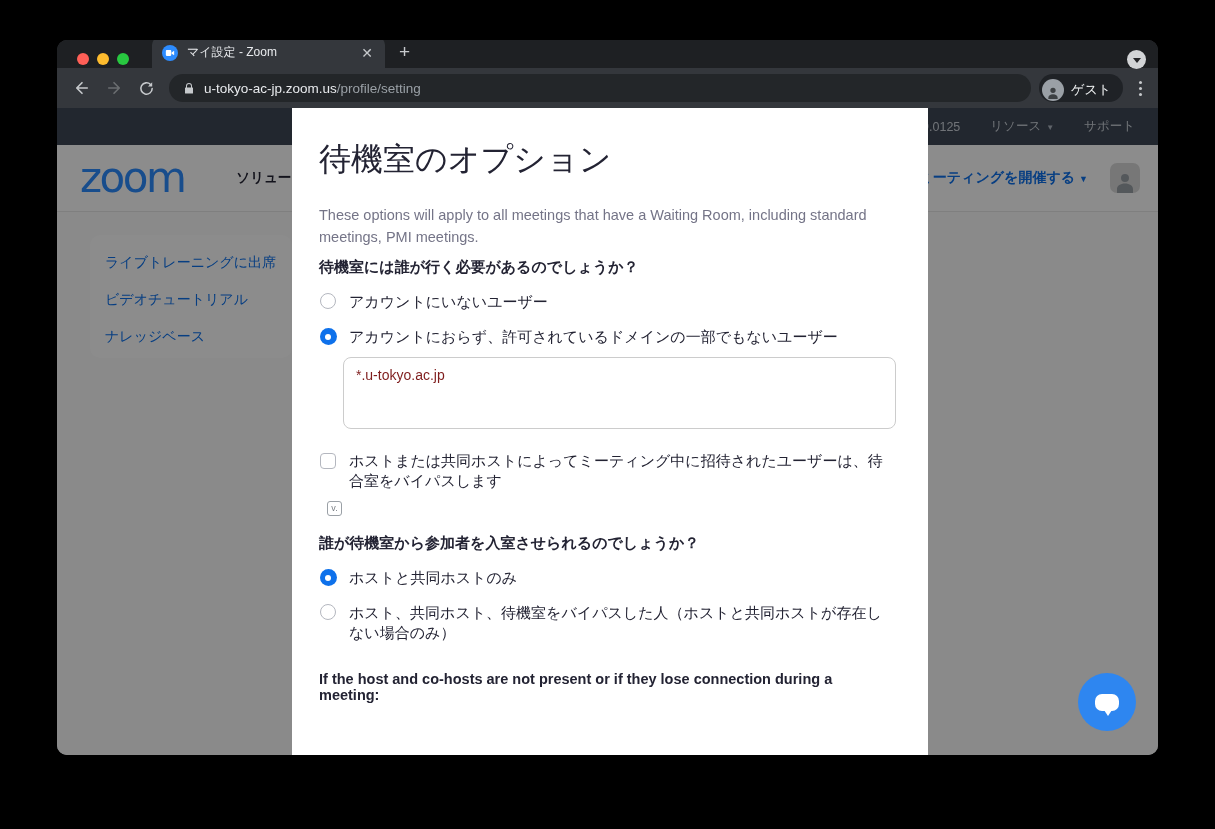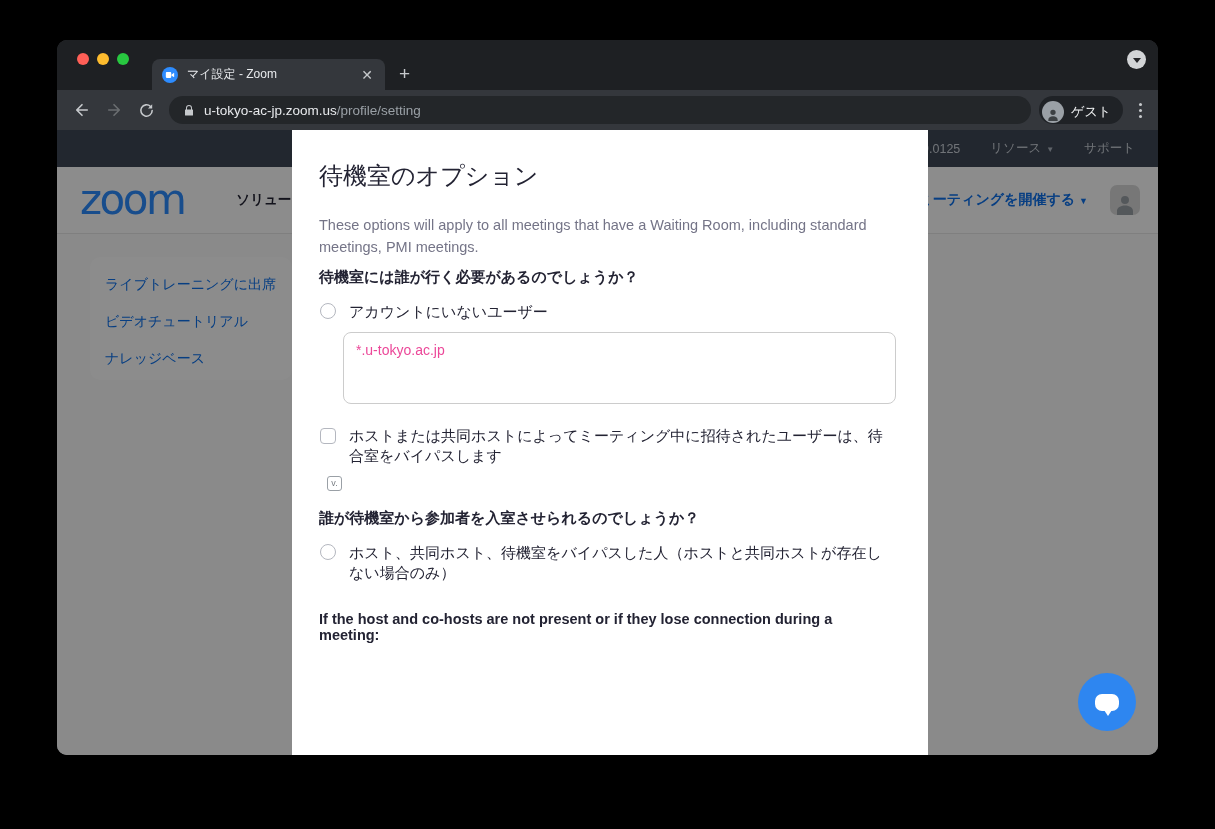--- a/index.html
+++ b/index.html
@@ -3,21 +3,21 @@
 <meta charset="utf-8">
 <style>
   * { margin:0; padding:0; box-sizing:border-box; }
   html,body { width:1215px; height:829px; background:#000; overflow:hidden;
     font-family:"Liberation Sans","DejaVu Sans",sans-serif; }
 
   .window { position:absolute; left:57px; top:40px; width:1101px; height:715px;
     border-radius:10px; overflow:hidden; background:#34373c; display:flex; flex-direction:column; }
 
   
-  .tabstrip { height:50px; background:#1e2023; display:flex; align-items:flex-end; position:relative; flex:0 0 auto; }
+  .tabstrip { height:28px; background:#1e2023; display:flex; align-items:flex-end; position:relative; flex:0 0 auto; }
   .traffic { position:absolute; left:20px; top:13px; display:flex; gap:8px; }
   .traffic span { width:12px; height:12px; border-radius:50%; display:block; }
   .tl-red{background:#ff5f57;} .tl-yellow{background:#febc2e;} .tl-green{background:#28c840;}
   .tab { margin-left:95px; width:233px; height:31px; background:#34373c; border-radius:8px 8px 0 0;
     display:flex; align-items:center; padding:0 8px 0 10px; }
   .favicon { width:16px; height:16px; border-radius:50%; background:#2d8cff; display:flex;
     align-items:center; justify-content:center; flex:0 0 auto; }
   .tab-title { color:#e8eaed; font-size:12px; margin-left:9px; flex:1; white-space:nowrap; overflow:hidden; }
   .tab-close { color:#c6c9cc; font-size:14px; line-height:1; padding:2px 4px; border-radius:4px; cursor:default; }
   .newtab { color:#c6c9cc; font-size:19px; font-weight:300; margin:0 0 5px 14px; cursor:default; }
@@ -55,32 +55,32 @@
   .avatar { width:30px; height:30px; border-radius:7px; background:#d9d9d9; margin-left:22px;
     display:flex; align-items:flex-end; justify-content:center; overflow:hidden; }
   .sidebar-card { position:absolute; left:33px; top:127px; width:202px; height:123px; background:#fff; border-radius:10px; }
   .side-link { position:absolute; left:48px; color:#0e72ed; font-size:14px; white-space:nowrap; }
 
   .dim { position:absolute; inset:0; background:rgba(0,0,0,0.45); z-index:5; }
 
   
   .modal { position:absolute; left:235px; top:0; width:636px; height:100%; background:#fff; z-index:10;
     padding:30px 32px 0 27px; overflow:hidden; color:#232333; }
-  .modal h1 { font-size:24px; font-weight:400; color:#232333; }
+  .modal h1 { font-size:32px; font-weight:400; color:#232333; }
   .modal .desc { margin-top:22px; font-size:14.5px; line-height:22px; color:#747487; max-width:562px; }
   .q-heading { margin-top:10px; font-size:15px; font-weight:bold; color:#232333; }
   .opt-row { display:flex; align-items:flex-start; margin-top:15px; }
   .radio { width:16px; height:16px; border-radius:50%; border:1.5px solid #b4b7bf; flex:0 0 auto; margin:1px 13px 0 1px; background:#fff; position:relative; }
   .radio.on { border:none; background:#0e71eb; width:17px; height:17px; margin:1px 12.5px 0 0.5px; }
   .radio.on::after { content:""; position:absolute; left:50%; top:50%; width:6px; height:6px; margin:-3px 0 0 -3px;
     border-radius:50%; background:#fff; }
   .checkbox { width:16px; height:16px; border-radius:4px; border:1.5px solid #b4b7bf; background:#fff; flex:0 0 auto; margin:2px 13px 0 1px; }
   .opt-label { font-size:15px; line-height:20px; color:#232333; max-width:545px; }
   .domain-box { display:block; margin:10px 0 0 24px; width:553px; max-width:calc(100% - 24px); height:72px;
-    border:1px solid #ccc; border-radius:8px; padding:9px 12px; font-size:14px; color:#ec4899;
+    border:1px solid #ccc; border-radius:8px; padding:9px 12px; font-size:14px; color:#7f1d1d;
     font-family:"Liberation Sans","DejaVu Sans",sans-serif; resize:none; outline:none; }
   .v-badge { display:inline-block; margin:10px 0 0 8px; min-width:15px; height:15px; border:1px solid #9aa0a6;
     border-radius:3px; color:#7a7f85; font-size:9px; line-height:13px; text-align:center; padding:0 1px; }
   .en-heading { margin-top:28px; font-size:14.5px; font-weight:bold; color:#232333; }
 
   .chat-fab { position:absolute; right:22px; bottom:24px; width:58px; height:58px; border-radius:50%;
     background:#2e86f0; z-index:20; display:flex; align-items:center; justify-content:center; }
   .chat-bubble { width:24px; height:17px; background:#fff; border-radius:7px; position:relative; }
   .chat-bubble::after { content:""; position:absolute; left:9px; bottom:-5px; width:0; height:0;
     border-left:4px solid transparent; border-right:4px solid transparent; border-top:6px solid #fff; }
@@ -180,32 +180,40 @@
     <div class="modal">
       <h1>待機室のオプション</h1>
       <p class="desc">These options will apply to all meetings that have a Waiting Room, including standard meetings, PMI meetings.</p>
 
       <div class="q-heading">待機室には誰が行く必要があるのでしょうか？</div>
 
       <div class="opt-row">
         <span class="radio"></span>
         <span class="opt-label">アカウントにいないユーザー</span>
       </div>
+      <div class="opt-row">
+        <span class="radio on"></span>
+        <span class="opt-label">アカウントにおらず、許可されているドメインの一部でもないユーザー</span>
+      </div>
 
       <textarea class="domain-box" spellcheck="false" style="">*.u-tokyo.ac.jp</textarea>
 
       <div class="opt-row" style="margin-top:22px;">
         <span class="checkbox"></span>
         <span class="opt-label">ホストまたは共同ホストによってミーティング中に招待されたユーザーは、待合室をバイパスします</span>
       </div>
       <span class="v-badge">v.</span>
 
       <div class="q-heading" style="margin-top:18px;">誰が待機室から参加者を入室させられるのでしょうか？</div>
 
       <div class="opt-row">
+        <span class="radio on"></span>
+        <span class="opt-label">ホストと共同ホストのみ</span>
+      </div>
+      <div class="opt-row">
         <span class="radio"></span>
         <span class="opt-label">ホスト、共同ホスト、待機室をバイパスした人（ホストと共同ホストが存在しない場合のみ）</span>
       </div>
 
       <div class="en-heading">If the host and co-hosts are not present or if they lose connection during a meeting:</div>
       
     </div>
 
     <div class="chat-fab">
       <span class="chat-bubble"></span>

